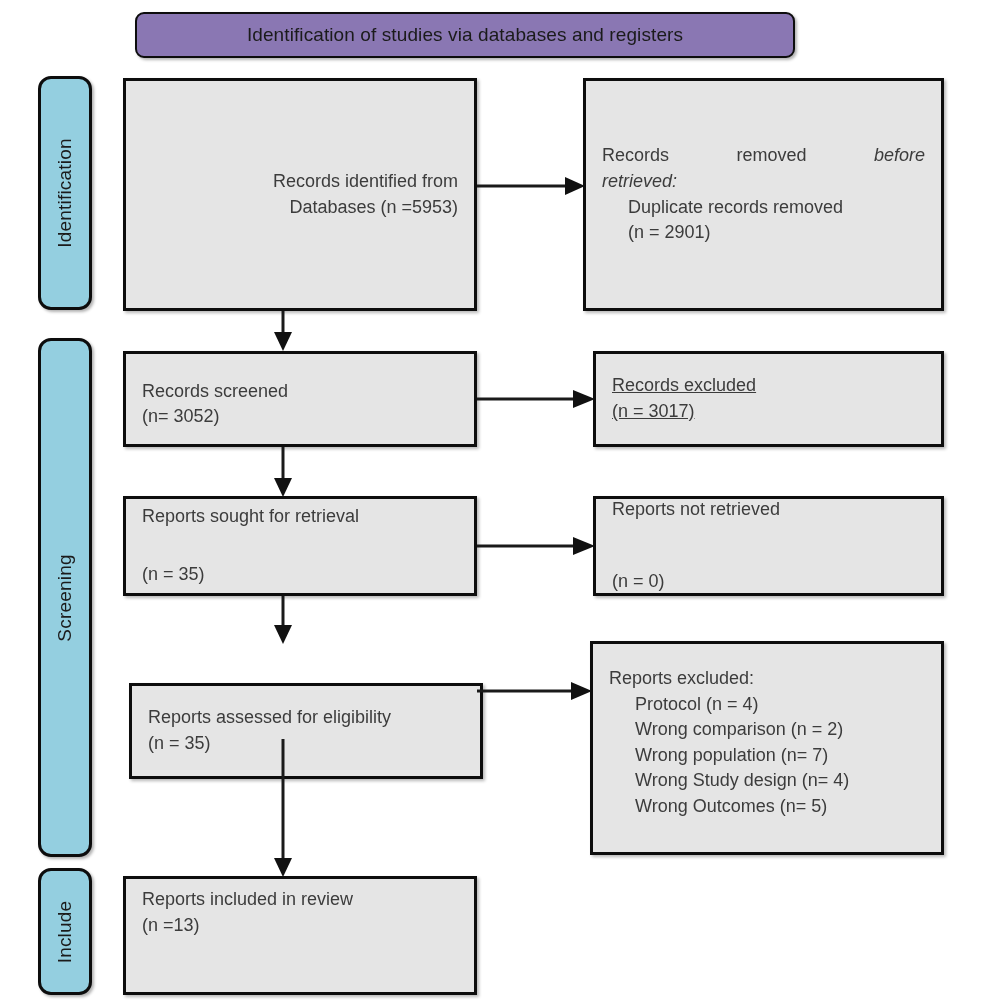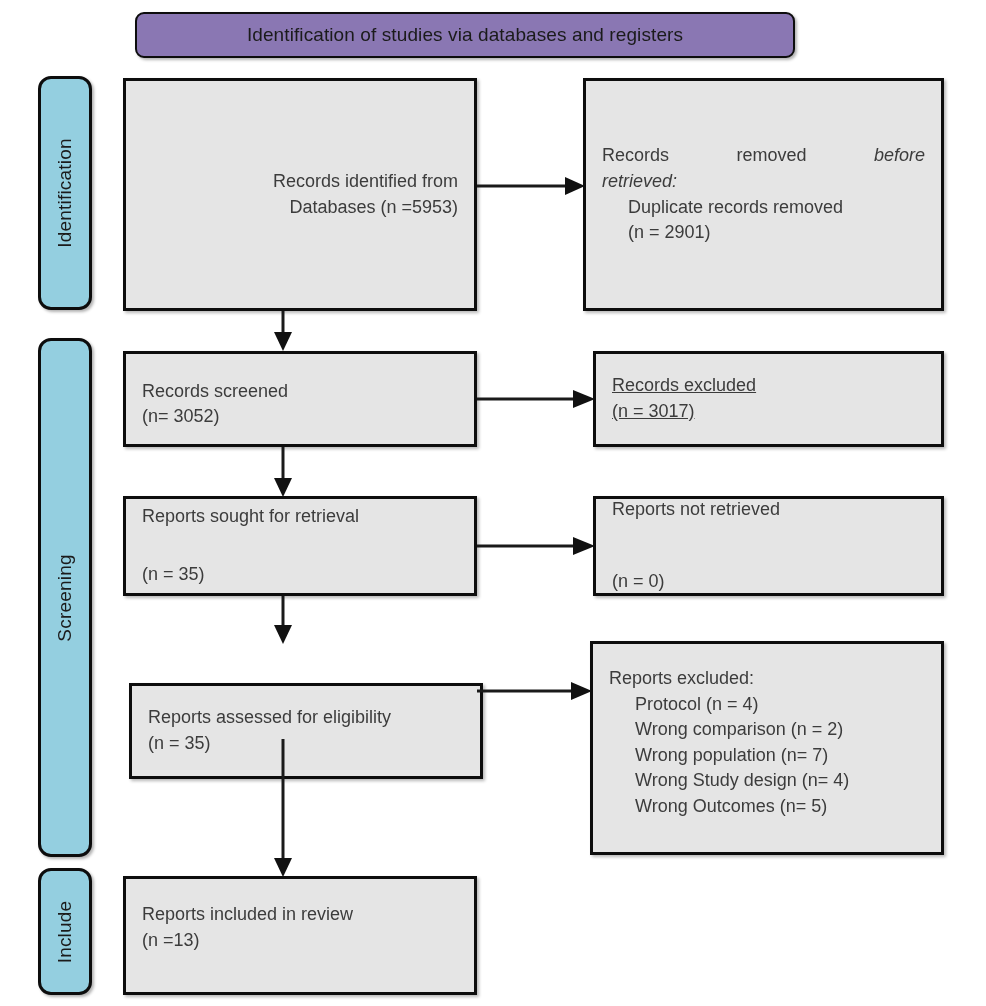--- a/index.html
+++ b/index.html
@@ -167,21 +167,21 @@
 
   <div class="node-box" style="left:590px; top:641px; width:354px; height:214px; justify-content:flex-start; padding-top:22px;">
     <span class="line">Reports excluded:</span>
     <span class="indent">Protocol (n = 4)</span>
     <span class="indent">Wrong comparison (n = 2)</span>
     <span class="indent">Wrong population (n= 7)</span>
     <span class="indent">Wrong Study design (n= 4)</span>
     <span class="indent">Wrong Outcomes (n= 5)</span>
   </div>
 
-  <div class="node-box mid-left" style="left:123px; top:876px; width:354px; height:119px; justify-content:flex-start; padding-top:23px;">
+  <div class="node-box mid-left" style="left:123px; top:876px; width:354px; height:119px; justify-content:flex-start; padding-top:8px;">
     <span class="line">Reports included in review</span>
     <span class="line">(n =13)</span>
   </div>
 
   <div class="conn" style="left:477px; top:176px;">
     <svg width="112" height="20" viewBox="0 0 112 20">
       <line x1="0" y1="10" x2="92" y2="10" stroke="#1a1a1a" stroke-width="3"></line>
       <polygon points="88,1 108,10 88,19" fill="#111111"></polygon>
     </svg>
   </div>

